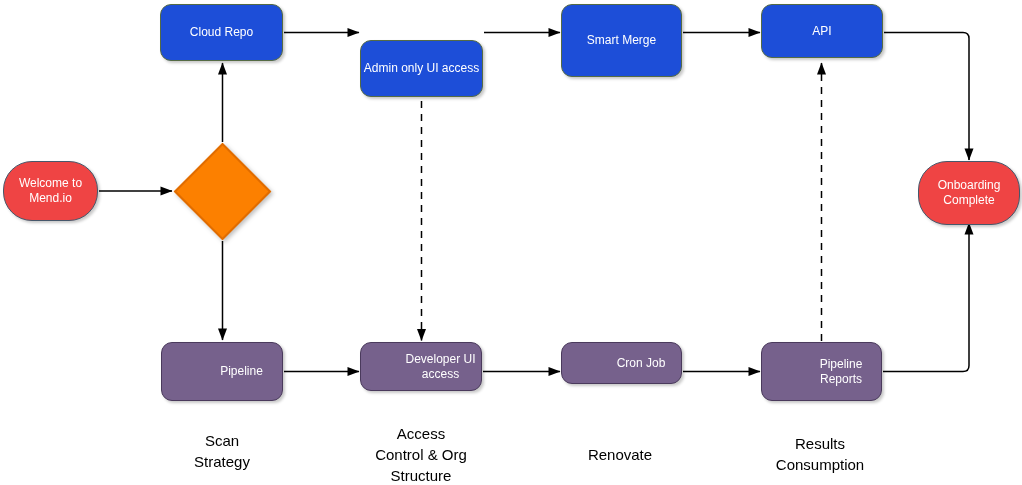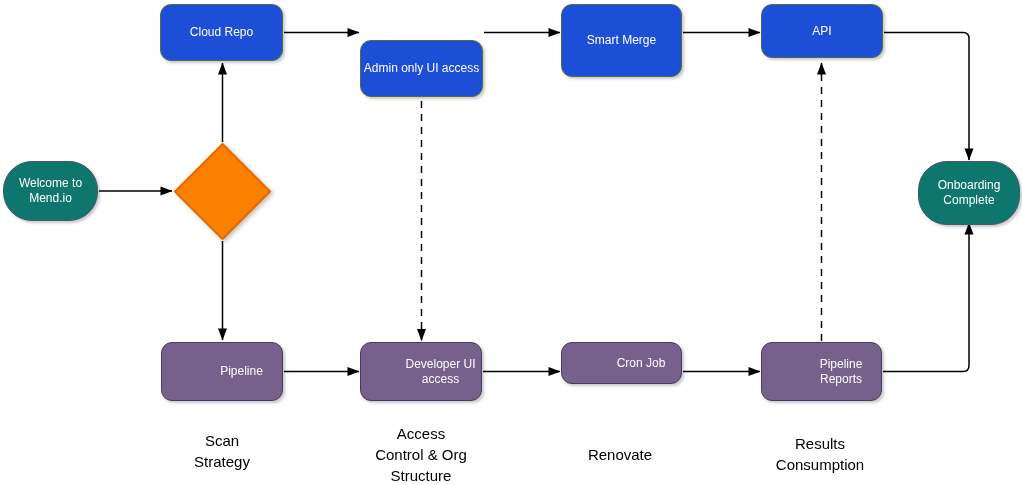--- a/index.html
+++ b/index.html
@@ -23,29 +23,29 @@
     color: #ffffff;
     font-size: 12px;
     line-height: 15px;
     white-space: pre-line;
     box-sizing: border-box;
     padding: 0 2px;
     box-shadow: 2px 2px 3px rgba(0,0,0,0.22);
   }
   .stage-top    { background: #1d4ed8; border: 1.5px solid #556B44; border-radius: 11px; }
   .stage-bottom { background: #76618C; border: 1.5px solid #4A3A5C; border-radius: 11px; padding-left: 41px; }
-  .terminal     { background: #0f766e; border: 1.5px solid #46586B; border-radius: 29px; }
+  .terminal     { background: #ef4444; border: 1.5px solid #46586B; border-radius: 29px; }
 
   .n-welcome          { left: 3px;   top: 161px; width: 95px;  height: 60px; }
   .n-cloud-repo       { left: 160px; top: 4px;   width: 123px; height: 57px; }
   .n-admin-ui         { left: 360px; top: 4px;   width: 123px; height: 57px; margin-top: 36px; }
   .n-smart-merge      { left: 561px; top: 4px;   width: 121px; height: 73px; }
   .n-api              { left: 761px; top: 4px;   width: 122px; height: 54px; }
   .n-pipeline         { left: 161px; top: 342px; width: 122px; height: 59px; }
-  .n-developer-ui     { left: 360px; top: 342px; width: 122px; height: 59px; }
+  .n-developer-ui     { left: 360px; top: 342px; width: 122px; height: 49px; }
   .n-cron-job         { left: 561px; top: 342px; width: 121px; height: 42px; }
   .n-pipeline-reports { left: 761px; top: 342px; width: 121px; height: 59px; }
   .n-onboarding       { left: 918px; top: 161px; width: 102px; height: 64px; }
 
   .diamond-wrap {
     position: absolute;
     left: 188px; top: 157px;
     width: 69px; height: 69px;
     z-index: 2;
     filter: drop-shadow(2px 2px 2px rgba(0,0,0,0.25));

